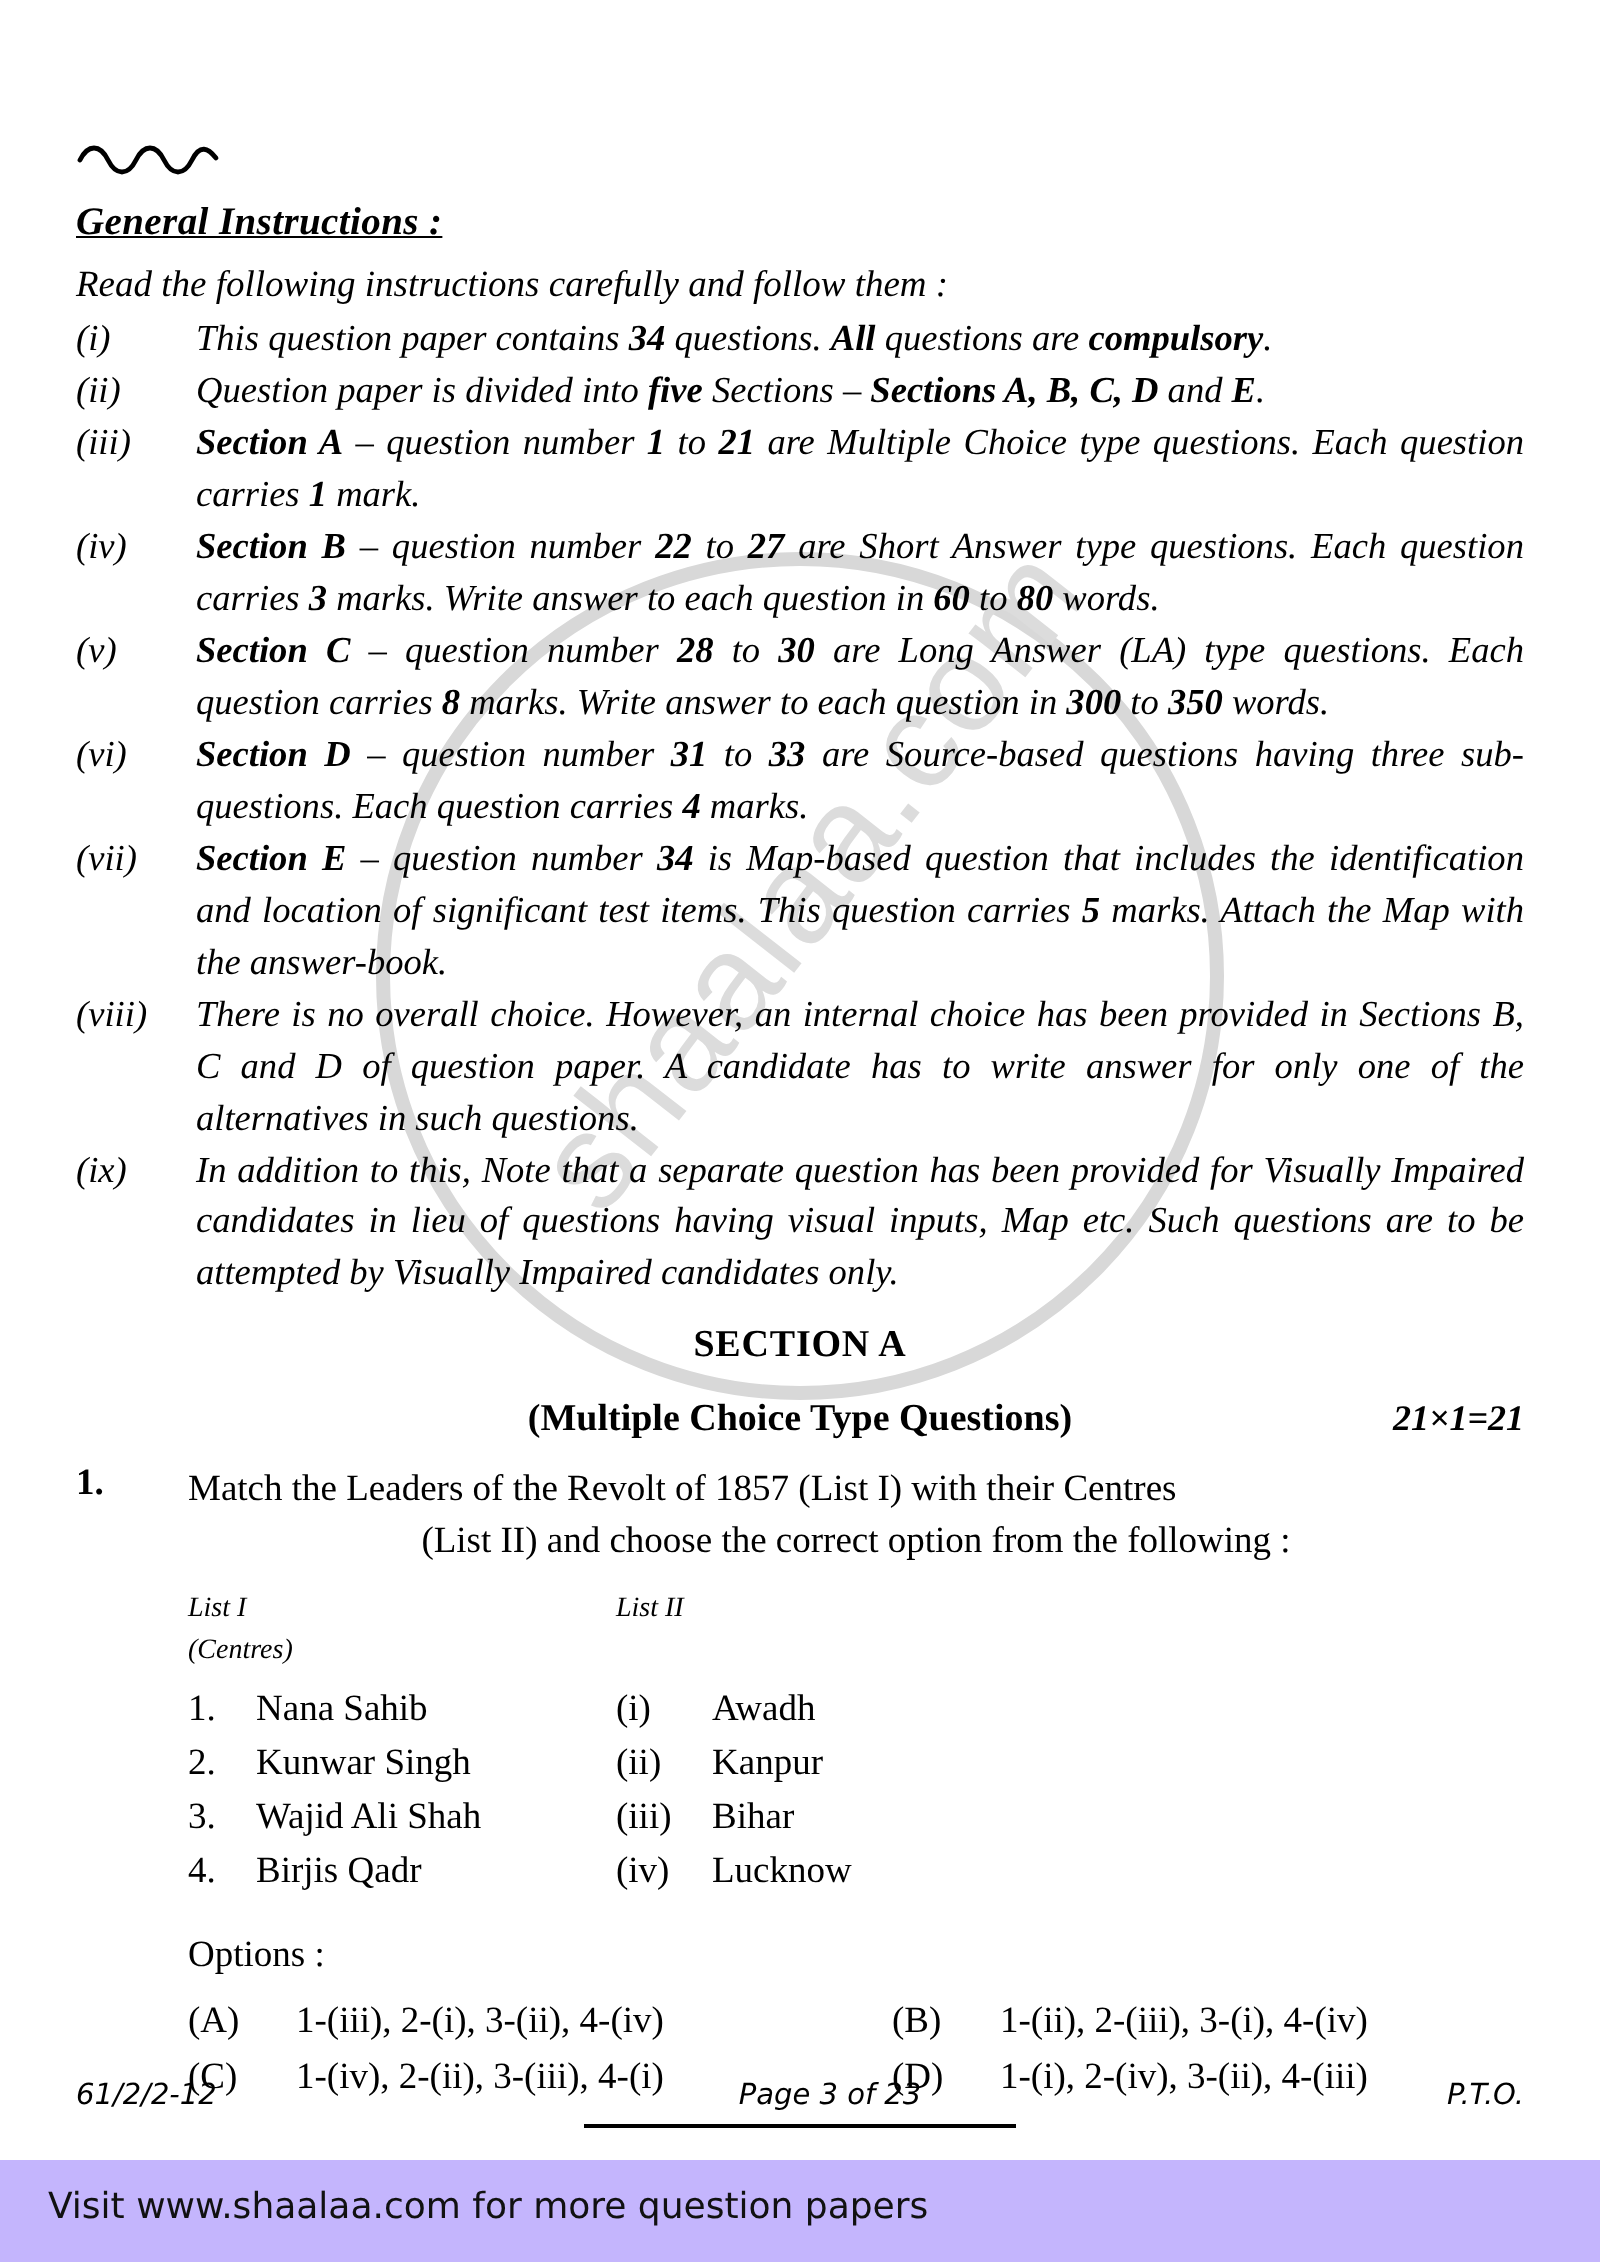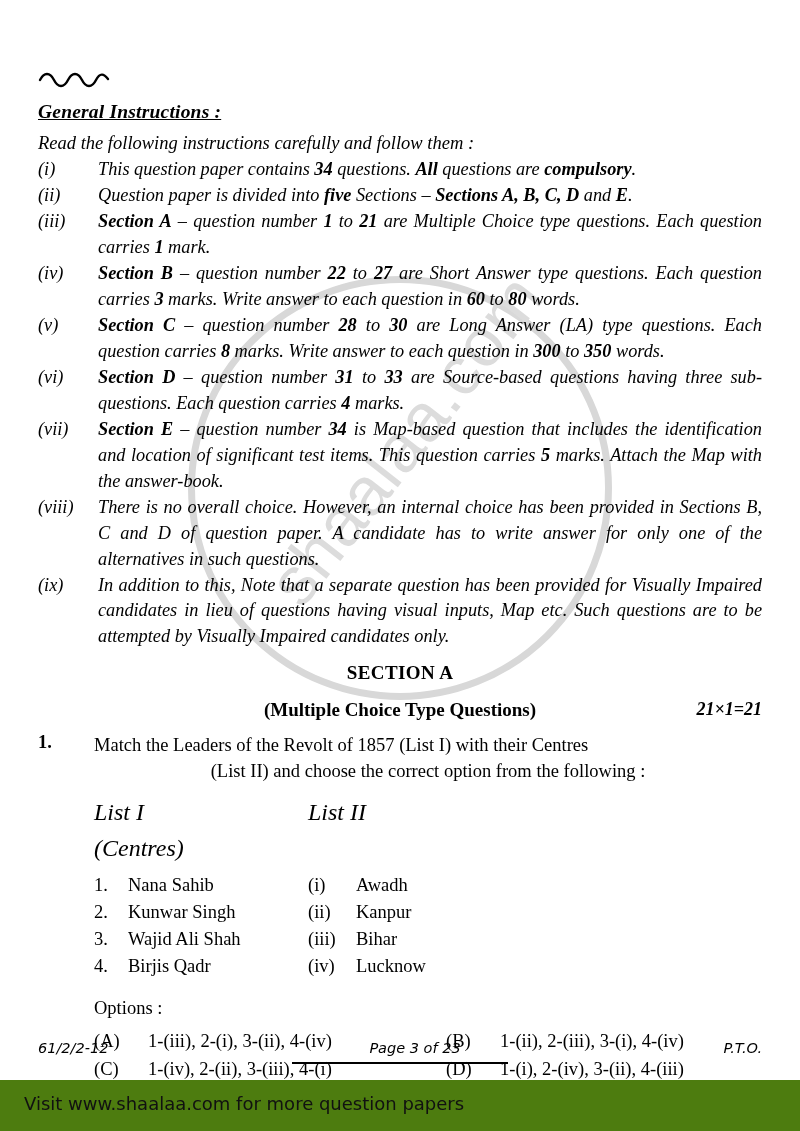--- a/index.html
+++ b/index.html
@@ -178,21 +178,21 @@
   }
   #q1 .qtext .line2 { text-align: center; }
 
   .lists {
     margin-left: 56px;
     margin-top: 9px;
   }
   .list-hdr {
     display: flex;
     font-style: italic;
-    font-size: 24px;
+    font-size: 14px;
     line-height: 1.5;
   }
   .list-hdr .c1 { width: 214px; flex: 0 0 214px; }
   .list-hdr .c2 { }
 
   .pairs { margin-top: 6px; }
   .pair-row {
     display: flex;
     font-size: 18.5px;
     line-height: 1.46;
@@ -266,21 +266,21 @@
     top: 0;
   }
 
   
   #bottom-bar {
     position: absolute;
     left: 0;
     top: 1080px;
     width: 800px;
     height: 51px;
-    background: #4d7c0f;
+    background: #c4b5fd;
   }
   #bottom-bar .visit {
     position: absolute;
     left: 24px;
     top: 13px;
     font-family: "DejaVu Sans", "Liberation Sans", sans-serif;
     font-size: 18px;
     color: #111111;
   }
 </style>

